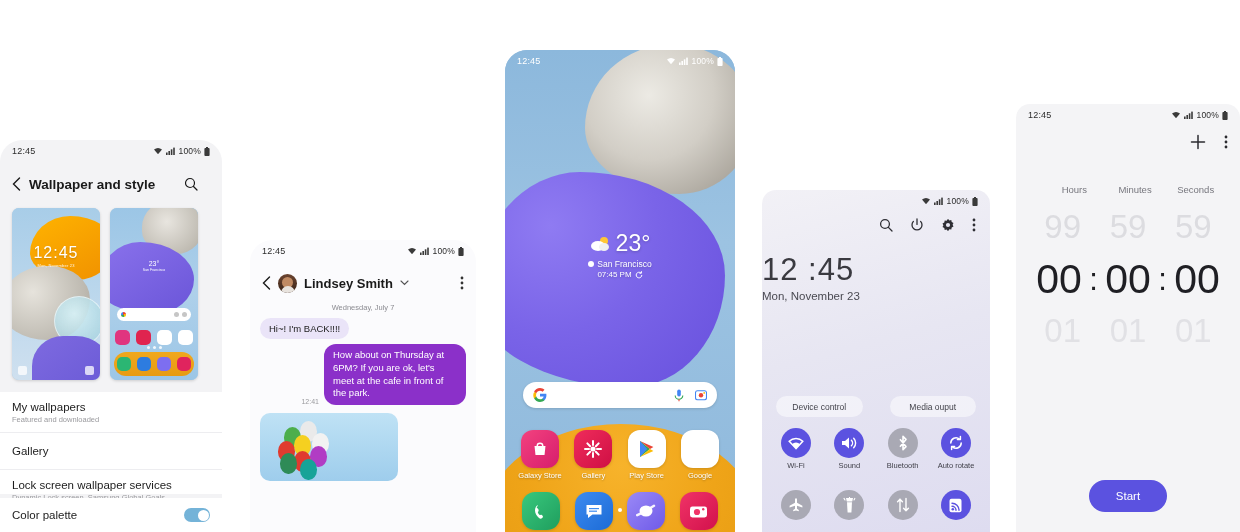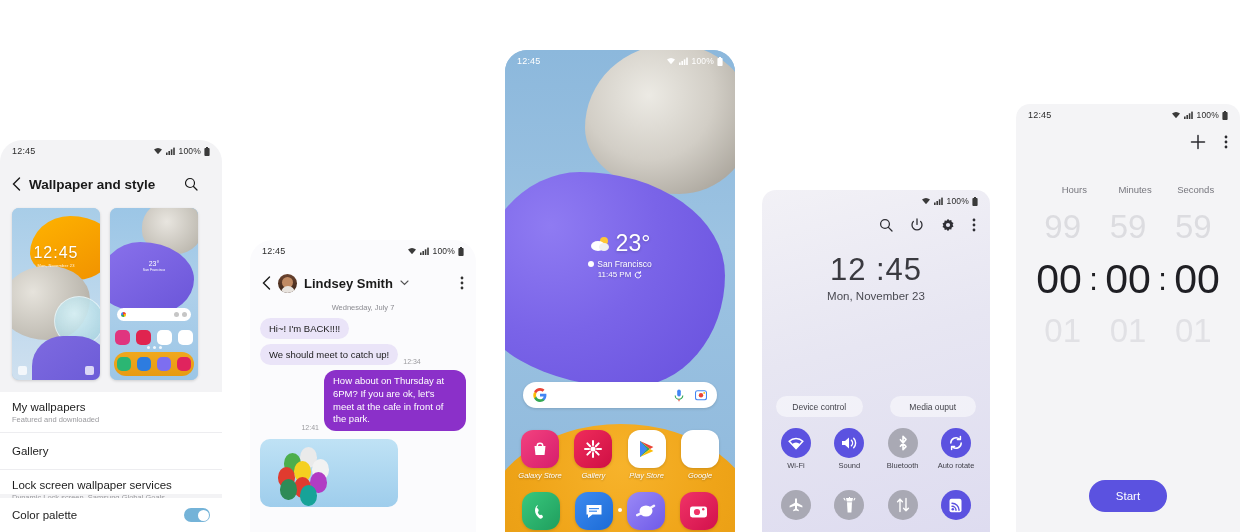--- a/index.html
+++ b/index.html
@@ -125,36 +125,36 @@
     border-radius: 50% 50% 0 0 / 62% 62% 0 0; }
   .weather { position: absolute; left: 0; right: 0; top: 180px; text-align: center; color: #fff;
     text-shadow: 0 1px 3px rgba(0,0,0,.22); }
   .weather .line1 { display: flex; align-items: center; justify-content: center; gap: 5px; }
   .weather .deg { font-size: 23px; font-weight: 300; }
   .weather .loc { font-size: 8.5px; margin-top: 2px; display: flex; align-items: center; justify-content: center; gap: 3px; }
   .weather .tm { font-size: 8px; margin-top: 1px; display: flex; align-items: center; justify-content: center; gap: 3px; }
   .gsearch { position: absolute; left: 18px; right: 18px; top: 332px; height: 26px; border-radius: 14px; background: #fff;
     display: flex; align-items: center; justify-content: space-between; padding: 0 10px; box-shadow: 0 1px 3px rgba(0,0,0,.14); }
   .appgrid { position: absolute; left: 12px; right: 12px; top: 380px; display: flex; justify-content: space-between; }
-  .app { width: 46px; text-align: center; font-style: italic; }
+  .app { width: 46px; text-align: center; }
   .app .bx { width: 38px; height: 38px; border-radius: 12px; margin: 0 auto; display: flex; align-items: center;
     justify-content: center; box-shadow: 0 1px 3px rgba(0,0,0,.15); }
   .app .lb { font-size: 7.5px; color: #fff; margin-top: 3px; text-shadow: 0 1px 2px rgba(0,0,0,.3); }
   .pagedots { position: absolute; left: 0; right: 0; top: 458px; display: flex; gap: 5px; justify-content: center; }
   .pagedots i { width: 4px; height: 4px; border-radius: 50%; background: rgba(255,255,255,.55); display: block; }
   .pagedots i.on { background: #fff; }
   .dock { position: absolute; left: 10px; right: 10px; bottom: 2px; display: flex; justify-content: space-around; }
   .dock .bx { width: 38px; height: 38px; border-radius: 13px; display: flex; align-items: center; justify-content: center;
     box-shadow: 0 1px 3px rgba(0,0,0,.15); }
 
   
   #p4 { left: 762px; top: 190px; width: 228px; height: 342px; border-radius: 14px 14px 0 0;
     background: linear-gradient(165deg,#f2f1f6 0%,#e7e6f2 45%,#dedcf0 100%); }
   #p4 .qicons { position: absolute; top: 28px; right: 14px; display: flex; gap: 17px; align-items: center; }
-  #p4 .clock { position: absolute; left: 0; right: 0; top: 62px; text-align: center; }
+  #p4 .clock { position: absolute; left: 0; right: 0; top: 62px; text-align: left; }
   #p4 .clock .t { font-size: 31px; font-weight: 300; color: #3a3a40; letter-spacing: 1px; }
   #p4 .clock .d { font-size: 11.5px; color: #4a4a52; margin-top: 2px; }
   #p4 .pills { position: absolute; left: 14px; right: 14px; top: 206px; display: flex; gap: 27px; }
   #p4 .pill { flex: 1; height: 21px; border-radius: 11px; background: rgba(255,255,255,.5);
     display: flex; align-items: center; justify-content: center; font-size: 8.5px; color: #43434b; }
   #p4 .tiles { position: absolute; left: 10px; right: 10px; top: 238px; display: flex; justify-content: space-between; }
   .tile { width: 48px; text-align: center; }
   .tile .c { width: 30px; height: 30px; border-radius: 50%; margin: 0 auto; display: flex; align-items: center;
     justify-content: center; background: #a9a9b4; }
   .tile .c.on { background: #5b52e0; }
@@ -344,24 +344,20 @@
           </svg>
       </span>
     </div>
 
     <div class="daydiv">Wednesday, July 7</div>
 
     <div class="thread">
       <div class="msgrow">
         <span class="bubble-in">Hi~! I'm BACK!!!!</span>
       </div>
-      <div class="msgrow">
-        <span class="bubble-in">We should meet to catch up!</span>
-        <span class="ts">12:34</span>
-      </div>
       <div class="msgrow out">
         <span class="ts">12:41</span>
         <span class="bubble-out" style="max-width:142px">How about on Thursday at 6PM? If you are ok, let's meet at the cafe in front of the park.</span>
       </div>
       <div class="msgrow" style="margin-top:8px">
         <span class="photo-msg">
           <i class="balloon" style="left:40px;top:8px;background:#eaeaea"></i>
           <i class="balloon" style="left:24px;top:14px;background:#4cae4c"></i>
           <i class="balloon" style="left:52px;top:20px;background:#f2f2f2"></i>
           <i class="balloon" style="left:34px;top:22px;background:#f5d020"></i>
@@ -421,21 +417,21 @@
       </div>
       <div class="loc">
         <span class="ico">
           <svg width="6" height="6" viewBox="0 0 6 6">
               <circle cx="3" cy="3" r="3" fill="#fff"></circle>
             </svg>
         </span>
         <span>San Francisco</span>
       </div>
       <div class="tm">
-        <span>11:45 PM</span>
+        <span>07:45 PM</span>
         <span class="ico">
           <svg width="8" height="8" viewBox="0 0 8 8">
               <path d="M6.8 4a2.8 2.8 0 1 1-.9-2" stroke="#fff" stroke-width="1" fill="none"></path>
               <path d="M6.4 0.2v2h-2" stroke="#fff" stroke-width="1" fill="none"></path>
             </svg>
         </span>
       </div>
     </div>
 
     <div class="gsearch">

